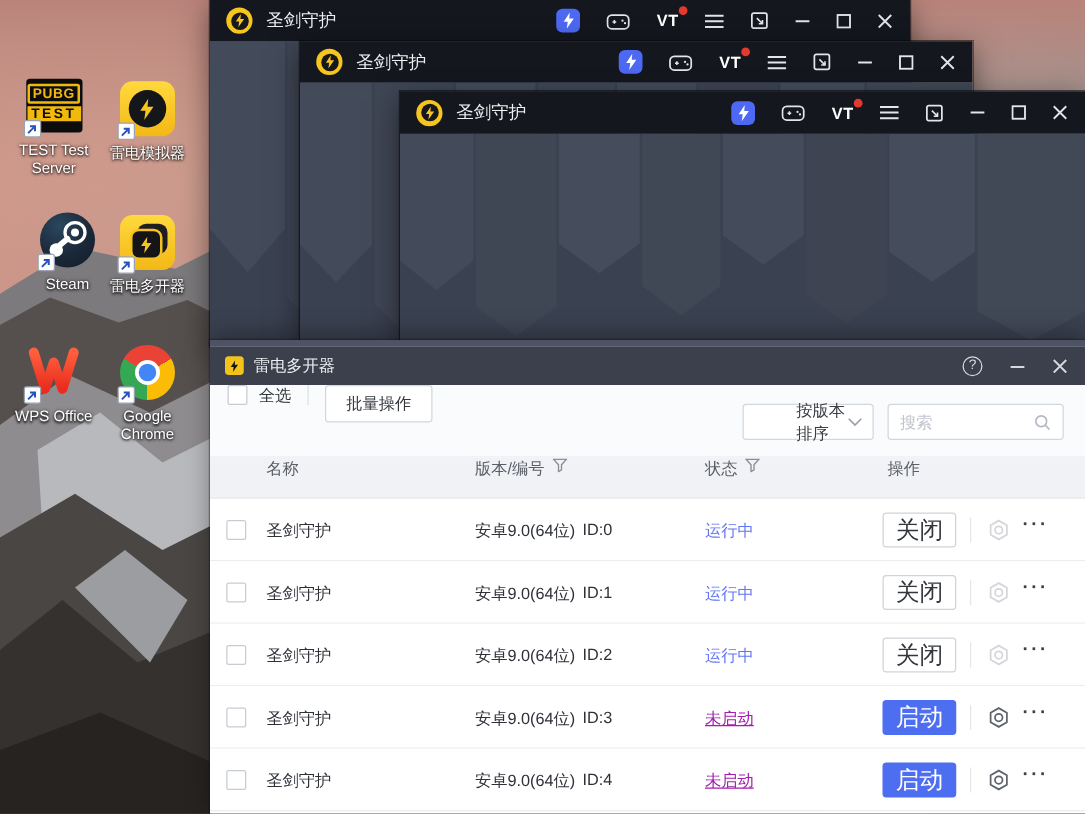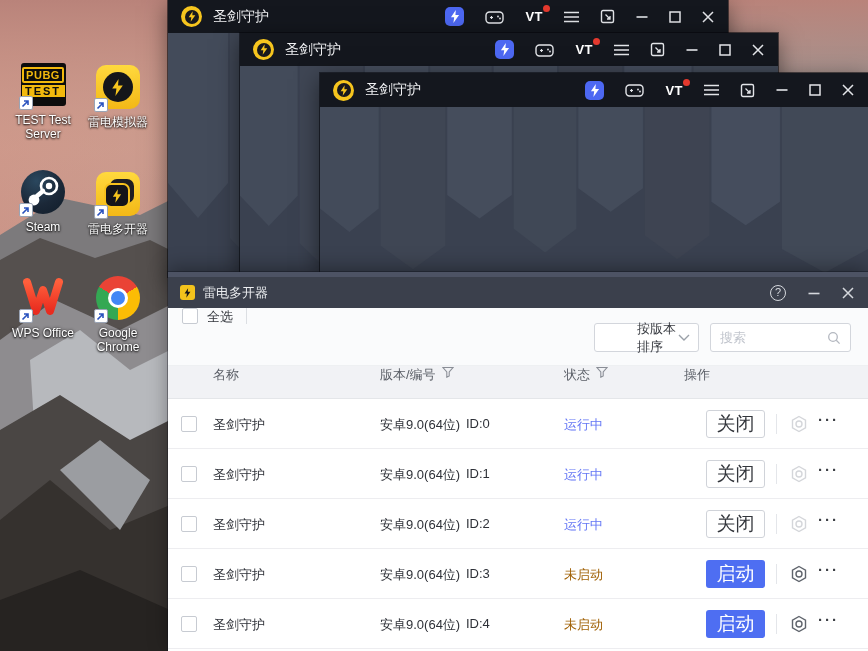--- a/index.html
+++ b/index.html
@@ -101,21 +101,21 @@
   .thead { position:relative; height:33px; background:#f1f2f5; border-bottom:1px solid #e4e6e9; }
   .thead .hcell { position:absolute; top:0; height:33px; display:flex; align-items:flex-start;
           font-size:13px; color:#5a5e66; gap:6px; }
   .trow { position:relative; height:50px; background:#fff; border-bottom:1px solid #ededf0; }
   .trow .rcb { position:absolute; left:13px; top:17px; }
   .trow .rname { position:absolute; left:45px; top:17px; font-size:13px; color:#2e3138; }
   .trow .rver { position:absolute; left:212px; top:17px; font-size:13px; color:#2e3138; }
   .trow .rid  { position:absolute; left:298px; top:17px; font-size:13px; color:#2e3138; }
   .trow .rstatus { position:absolute; left:396px; top:17px; font-size:13px; }
   .trow.running .rstatus { color:#6376f5; }
-  .trow.stopped .rstatus { color:#a16207; }
+  .trow.stopped .rstatus { color:#a21caf;text-decoration:underline; }
   .trow .rbtn { position:absolute; left:538px; top:11px; width:59px; height:28px; border-radius:3px;
           font-size:19px; display:flex; align-items:center; justify-content:center; }
   .trow.running .rbtn { background:#fff; border:1px solid #d0d3d9; color:#33363c; }
   .trow.stopped .rbtn { background:#4e6ef2; border:none; color:#fff; }
   .trow .rdiv { position:absolute; left:608px; top:15px; width:1px; height:20px; background:#e4e6ea; }
   .trow .rgear { position:absolute; left:622px; top:16px; }
   .trow .rmore { position:absolute; left:650px; top:12px; font-size:15px; font-weight:bold;
           color:#3c3f45; letter-spacing:2px; }
   .trow.running .rgear svg { stroke:#d4d6da; }
   .trow.stopped .rgear svg { stroke:#5f646c; }
@@ -177,21 +177,21 @@
       </div>
       <div class="sc-arrow">
         <svg width="9" height="9" viewBox="0 0 9 9">
             <path d="M1.5,7.5 L6.5,2.5 M3,2 h4 v4" stroke="#2a52be" stroke-width="1.6" fill="none"></path>
           </svg>
       </div>
     </div>
     <div class="dlabel">雷电模拟器</div>
   </div>
 
-  <div class="dblock" style="left:1px; top:170px;">
+  <div class="dblock" style="left:12px; top:170px;">
     <div class="dicon">
       <div class="i-steam">
         <svg width="44" height="44" viewBox="0 0 44 44">
           <circle cx="28" cy="16" r="8" fill="none" stroke="#fff" stroke-width="2.6"></circle>
           <circle cx="28" cy="16" r="3.2" fill="#fff"></circle>
           <circle cx="13" cy="30" r="5.4" fill="#fff"></circle>
           <path d="M16,26 L22,21" stroke="#fff" stroke-width="4.5" stroke-linecap="round"></path>
         </svg>
       </div>
       <div class="sc-arrow">
@@ -454,20 +454,21 @@
         <svg width="12" height="12" viewBox="0 0 12 12">
           <path d="M1,1 L11,11 M11,1 L1,11" stroke="#d5d8dd" stroke-width="1.5"></path>
         </svg>
       </div>
     </div>
 
     <div class="mtoolbar">
       <span class="cbox"></span>
       <span class="lbl-selectall">全选</span>
       <span class="vdiv"></span>
+      <button class="btn-batch">批量操作</button>
 
       <div class="dropdown">
         <span class="dtext">按版本排序</span>
         <svg width="12" height="8" viewBox="0 0 12 8">
           <polyline points="1,1 6,6 11,1" fill="none" stroke="#9aa0a8" stroke-width="1.4"></polyline>
         </svg>
       </div>
 
       <div class="searchbox">
         <input type="text" placeholder="搜索" style="">
@@ -487,21 +488,21 @@
         <svg width="12" height="12" viewBox="0 0 12 12">
           <path d="M1,1.5 h10 l-3.8,4.4 v4 l-2.4,1.3 v-5.3 Z" fill="none" stroke="#8a8e96" stroke-width="1.1"></path>
         </svg>
       </div>
       <div class="hcell" style="left:396px;">
         <span>状态</span>
         <svg width="12" height="12" viewBox="0 0 12 12">
           <path d="M1,1.5 h10 l-3.8,4.4 v4 l-2.4,1.3 v-5.3 Z" fill="none" stroke="#8a8e96" stroke-width="1.1"></path>
         </svg>
       </div>
-      <div class="hcell" style="left:516px;">
+      <div class="hcell" style="left:542px;">
         <span>操作</span>
       </div>
     </div>
 
     <div class="trow running">
       <span class="cbox rcb"></span>
       <span class="rname">圣剑守护</span>
       <span class="rver">安卓9.0(64位)</span>
       <span class="rid">ID:0</span>
       <span class="rstatus">运行中</span>

